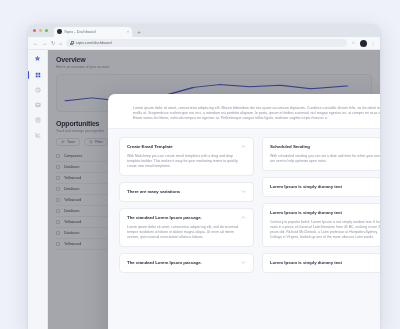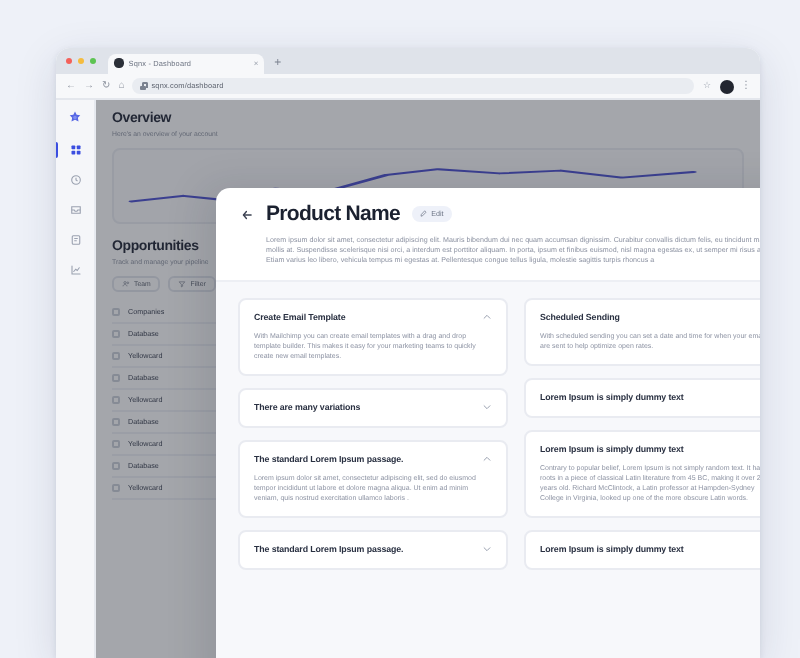--- a/index.html
+++ b/index.html
@@ -333,35 +333,20 @@
             <span class="cbx"></span>
             <span>Yellowcard</span>
           </div>
       </div>
     </div>
 
     <div class="scrim"></div>
 
     <div class="modal">
       <div class="modal-head">
-        <div class="titlerow">
-          <span class="backbtn">
-            <svg viewBox="0 0 24 24" fill="none" stroke="#3d4353" stroke-width="2.4" stroke-linecap="round" stroke-linejoin="round">
-              <path d="M19 12H6"></path>
-                <path d="M11 6l-5 6 5 6"></path>
-            </svg>
-          </span>
-          <span class="ptitle">Product Name</span>
-          <span class="editpill">
-            <svg viewBox="0 0 24 24" fill="none" stroke="#6d7586" stroke-width="2.4" stroke-linecap="round" stroke-linejoin="round">
-              <path d="M16.5 3.8l3.7 3.7L8 19.7l-4.6.9.9-4.6z"></path>
-            </svg>
-            <span>Edit</span>
-          </span>
-        </div>
         <div class="pdesc">Lorem ipsum dolor sit amet, consectetur adipiscing elit. Mauris bibendum dui nec quam accumsan dignissim. Curabitur convallis dictum felis, eu tincidunt magna mollis at. Suspendisse scelerisque nisi orci, a interdum est porttitor aliquam. In porta, ipsum et finibus euismod, nisl magna egestas ex, ut semper mi risus ac turpis. Etiam varius leo libero, vehicula tempus mi egestas at. Pellentesque congue tellus ligula, molestie sagittis turpis rhoncus a</div>
       </div>
 
       <div class="panelbody">
 
         <div class="col">
 
           <div class="acc">
             <div class="acc-head">
               <span class="acc-title">Create Email Template</span>

